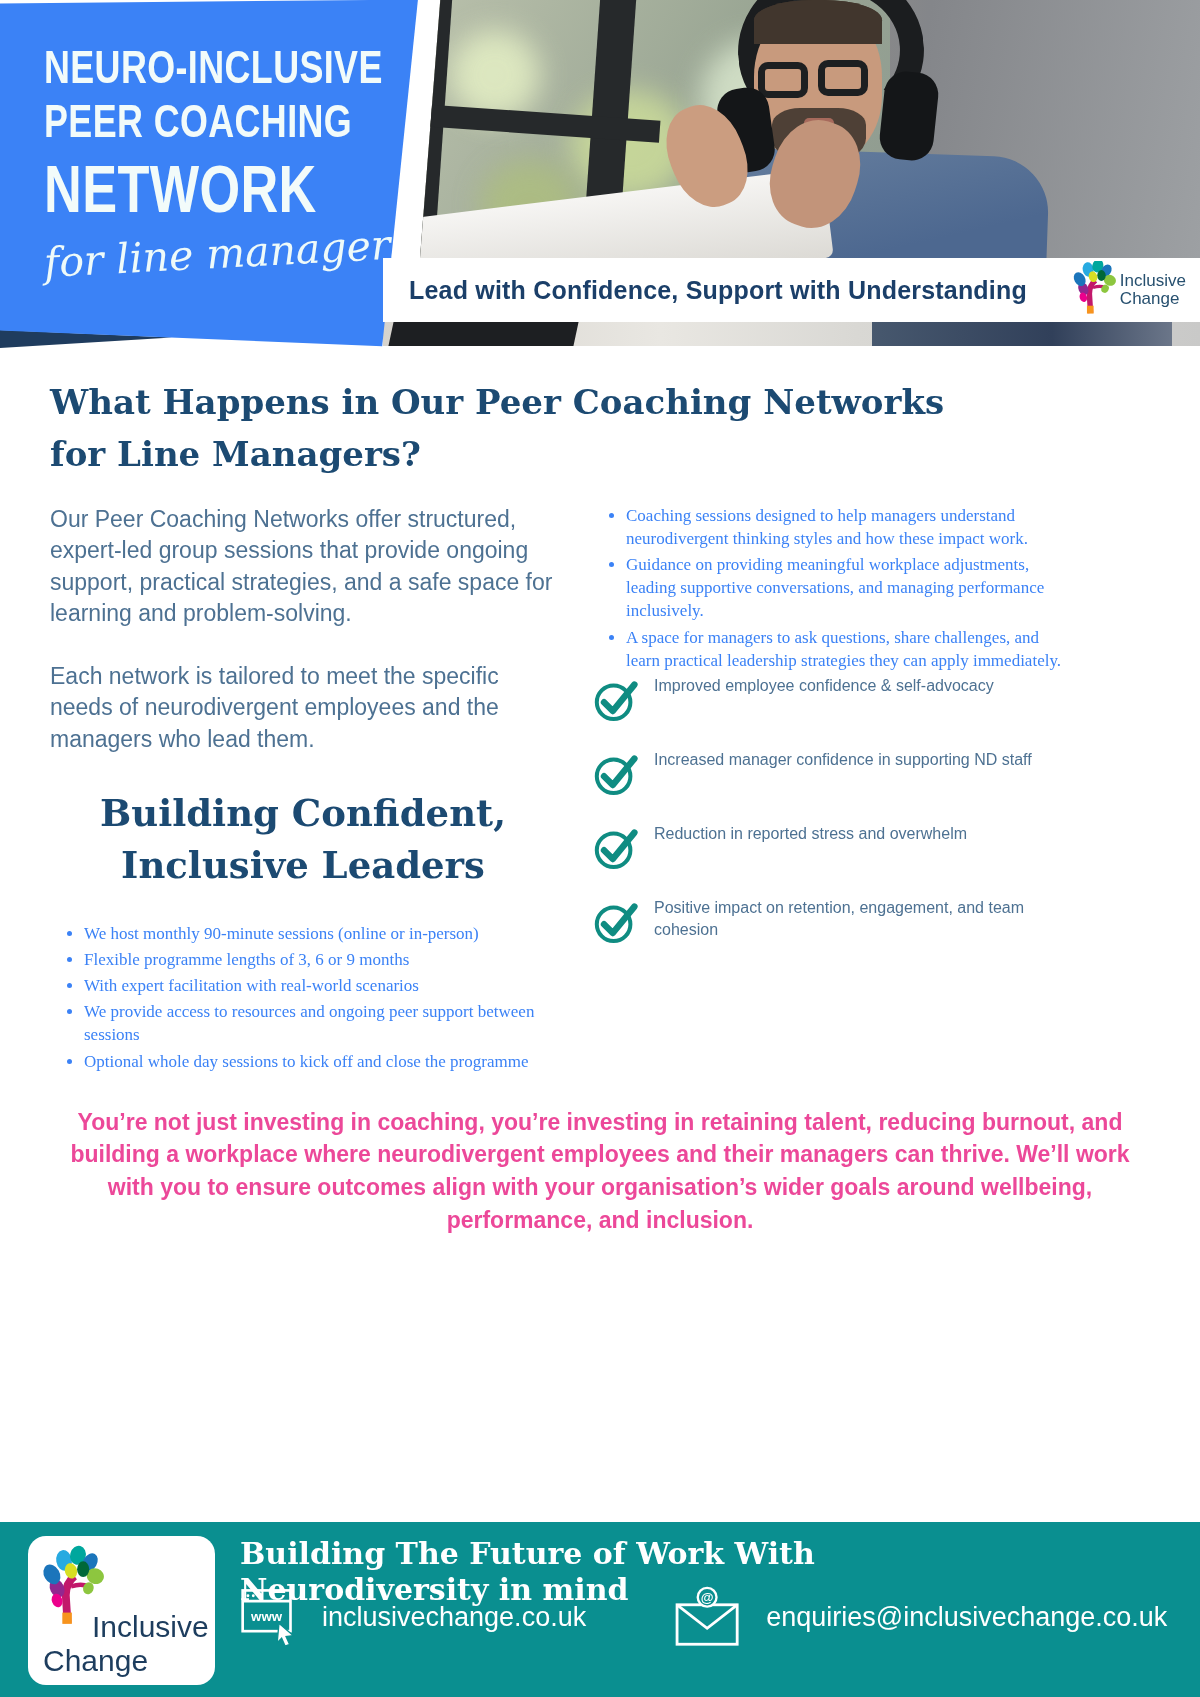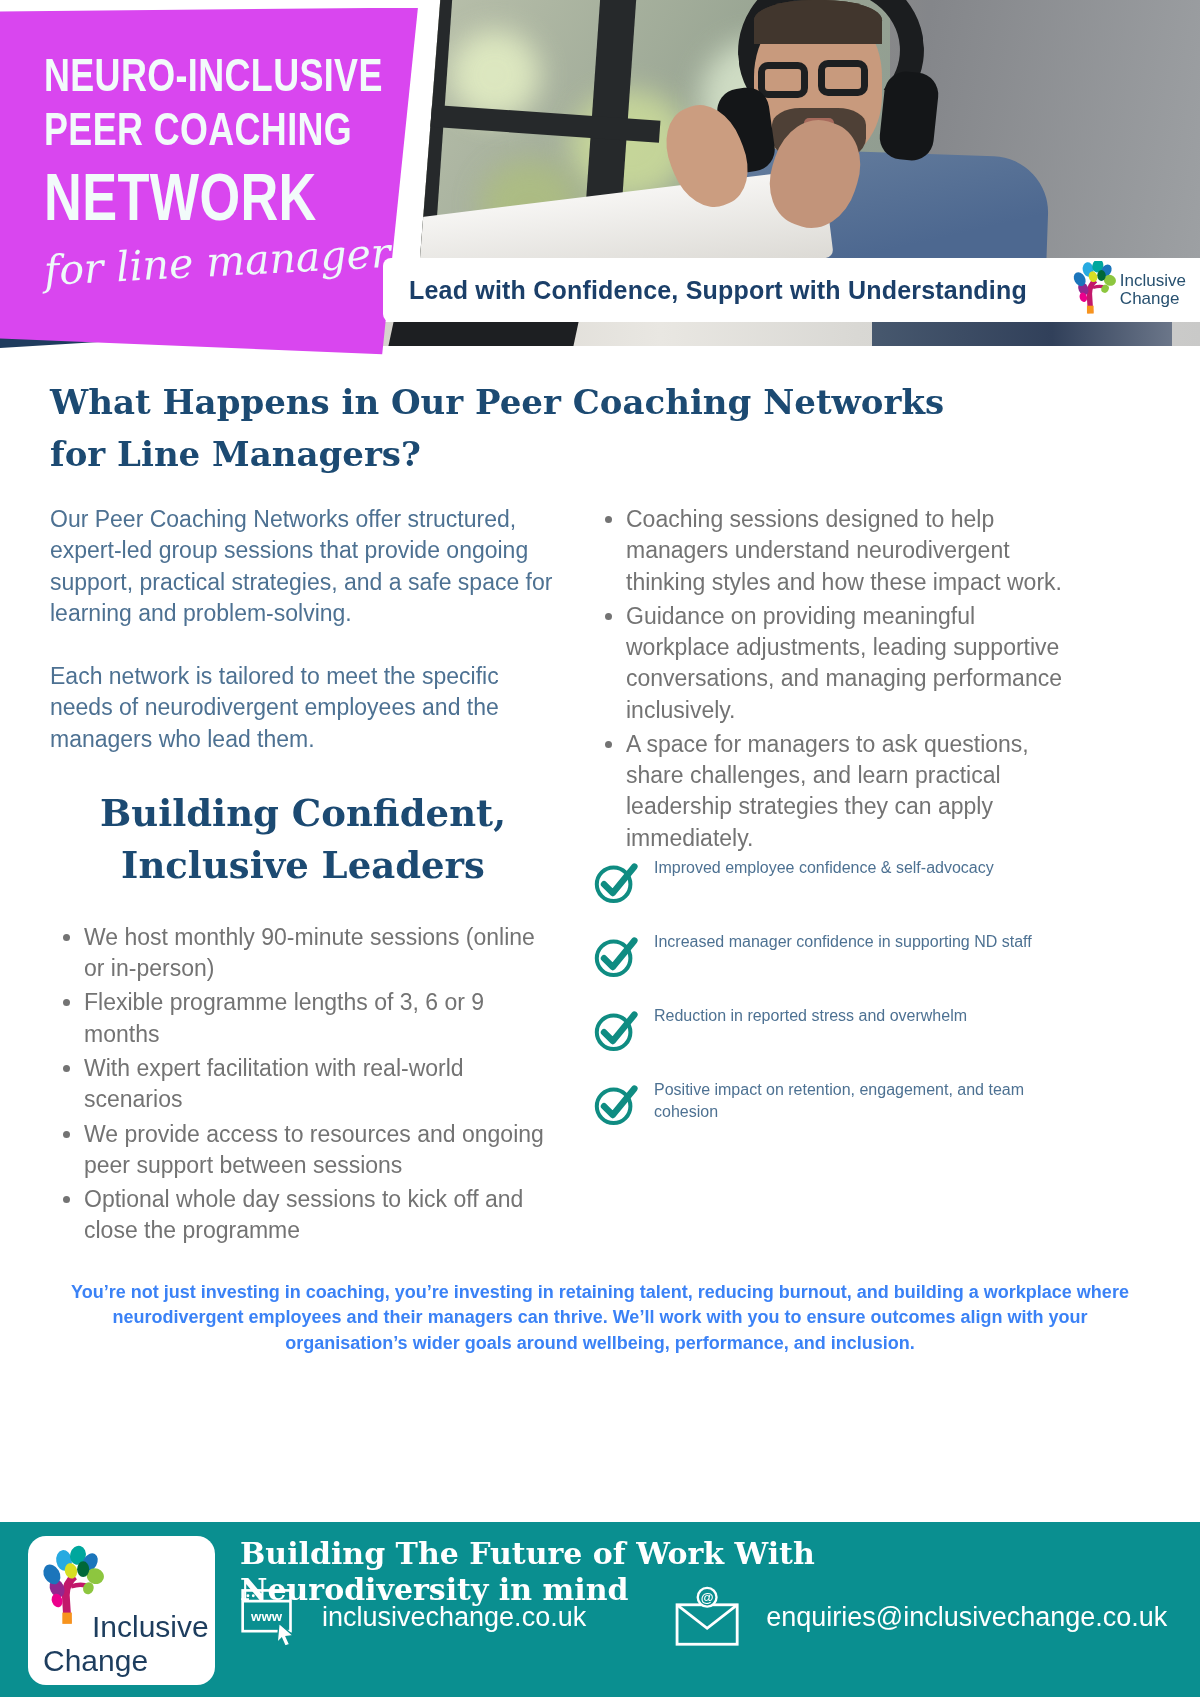--- a/index.html
+++ b/index.html
@@ -34,65 +34,65 @@
   .mouth { position:absolute; left:384px; top:118px; width:30px; height:10px; background:#a76a5c; border-radius:8px; }
   .shirt { position:absolute; left:268px; top:152px; width:360px; height:120px;
     background:linear-gradient(165deg,#68809f,#4d6890 70%); border-radius:48px 56px 0 0; transform:rotate(2deg); }
   .hand-l { position:absolute; left:250px; top:104px; width:74px; height:104px; background:#cb9d80; border-radius:46%; transform:rotate(-22deg); }
   .hand-r { position:absolute; left:352px; top:120px; width:86px; height:108px; background:#c2947a; border-radius:46%; transform:rotate(18deg); }
   .laptop { position:absolute; left:-60px; top:196px; width:470px; height:90px;
     background:linear-gradient(#f6f5f3,#dcdad5); transform:rotate(-7deg); border-radius:8px; }
 
   .tagline-bar {
     position:absolute; left:383px; right:0; top:258px; height:64px; background:#ffffff;
-    display:flex; align-items:center; padding-left:26px; z-index:4;border-radius:8px;
+    display:flex; align-items:center; padding-left:26px; z-index:4;
   }
   .tagline { font-size:25px; font-weight:bold; color:#1b3f69; letter-spacing:.2px; flex:1; }
   .mini-logo { display:flex; align-items:center; gap:4px; padding-right:14px; }
   .mini-logo-text { font-size:17px; line-height:1.05; color:#27506f; }
 
   .photo-sliver {
     position:absolute; left:383px; right:0; top:322px; height:24px;
     background:linear-gradient(90deg,#d6d3cd 0%,#e9e7e2 34%,#d9d8d4 58%,#c9c9c8 100%);
   }
   .sliver-dark { position:absolute; left:8px; top:0; width:185px; height:100%; background:#1d1f22; transform:skewX(-12deg); }
   .sliver-shirt { position:absolute; right:28px; top:0; width:300px; height:100%; background:linear-gradient(90deg,#47586e,#31405a 60%,#6b7689); }
 
   .banner {
-    position:absolute; left:0; top:8px; width:420px; height:348px; background:#d946ef;
+    position:absolute; left:0; top:0; width:420px; height:348px; background:#3b82f6;
     clip-path:polygon(0 1%, 88% 0, 99.5% 0, 91% 99.5%, 0 95%);
     z-index:3; padding:40px 0 0 44px;
   }
   .navy-wedge { position:absolute; left:0; top:330px; width:172px; height:18px; background:#1f3c5e;
     clip-path:polygon(0 0, 100% 42%, 0 100%); z-index:2; }
   .banner-line { font-weight:bold; color:#f2fbfa; font-size:46px; line-height:1.18;
     transform:scaleX(0.78); transform-origin:left center; white-space:nowrap; letter-spacing:.5px; }
   .banner-line.big { font-size:67px; line-height:1.08; margin-top:4px; }
   .banner-script { font-family:"DejaVu Serif", serif; font-style:italic; color:#eefaf9;
     font-size:41px; margin-top:14px; transform:rotate(-3deg); transform-origin:left center; white-space:nowrap; }
 
   
   .content { padding:30px 50px 0; }
   h1.page-title { font-family:"DejaVu Serif", serif; font-weight:bold; font-size:34px; color:#1c4a72;
     line-height:1.53; margin:0 0 24px; max-width:920px; }
   .cols { display:flex; gap:24px; }
   .col-left { width:506px; }
   .col-right { flex:1; padding-left:12px; }
   p.body { font-size:23px; color:#4d7192; line-height:1.36; margin:0 0 32px; }
-  ul.plain { margin:0; padding-left:34px; color:#737373; font-size:23px; line-height:1.36; }
+  ul.plain { margin:0; padding-left:34px; color:#3b82f6; font-size:17px; line-height:1.36;font-family:Liberation Serif, serif; }
   ul.plain li { margin-bottom:3px; }
   .col-right ul.plain { width:482px; }
   h2.sub-heading { font-family:"DejaVu Serif", serif; font-weight:bold; font-size:37px; color:#1c4a72;
     text-align:center; line-height:1.42; margin:10px 0 30px; }
   h3.section-heading { font-family:"DejaVu Serif", serif; font-weight:bold; font-size:28px; color:#1c4a72; margin:0 0 26px; }
   .col-right h3.section-heading { margin:28px 0 22px; padding-left:6px; }
   .outcome { display:flex; gap:14px; margin-bottom:26px; }
   .outcome svg { width:48px; height:48px; flex:none; margin-top:0; }
   .outcome-text { font-size:16px; color:#4d7192; line-height:1.36; width:438px; }
-  .closing { font-weight:bold; font-size:18px; color:#3b82f6; text-align:center; line-height:1.43;
+  .closing { font-weight:bold; font-size:23px; color:#ec4899; text-align:center; line-height:1.43;
     margin:30px auto 12px; width:1095px; }
 
   
   .footer { position:absolute; left:0; bottom:0; width:100%; height:175px; background:#0a8f90; }
   .logo-card { position:absolute; left:28px; top:14px; width:187px; height:149px; background:#ffffff; border-radius:18px; }
   .logo-card svg { position:absolute; left:10px; top:8px; }
   .logo-inclusive { position:absolute; left:64px; top:74px; font-size:30px; color:#1d3d5e; }
   .logo-change { position:absolute; left:15px; top:108px; font-size:30px; color:#1d3d5e; }
   .footer-heading { position:absolute; left:240px; top:14px; width:830px; color:#ffffff;
     font-family:"DejaVu Serif", serif; font-weight:bold; font-size:30px; line-height:1.2; }

